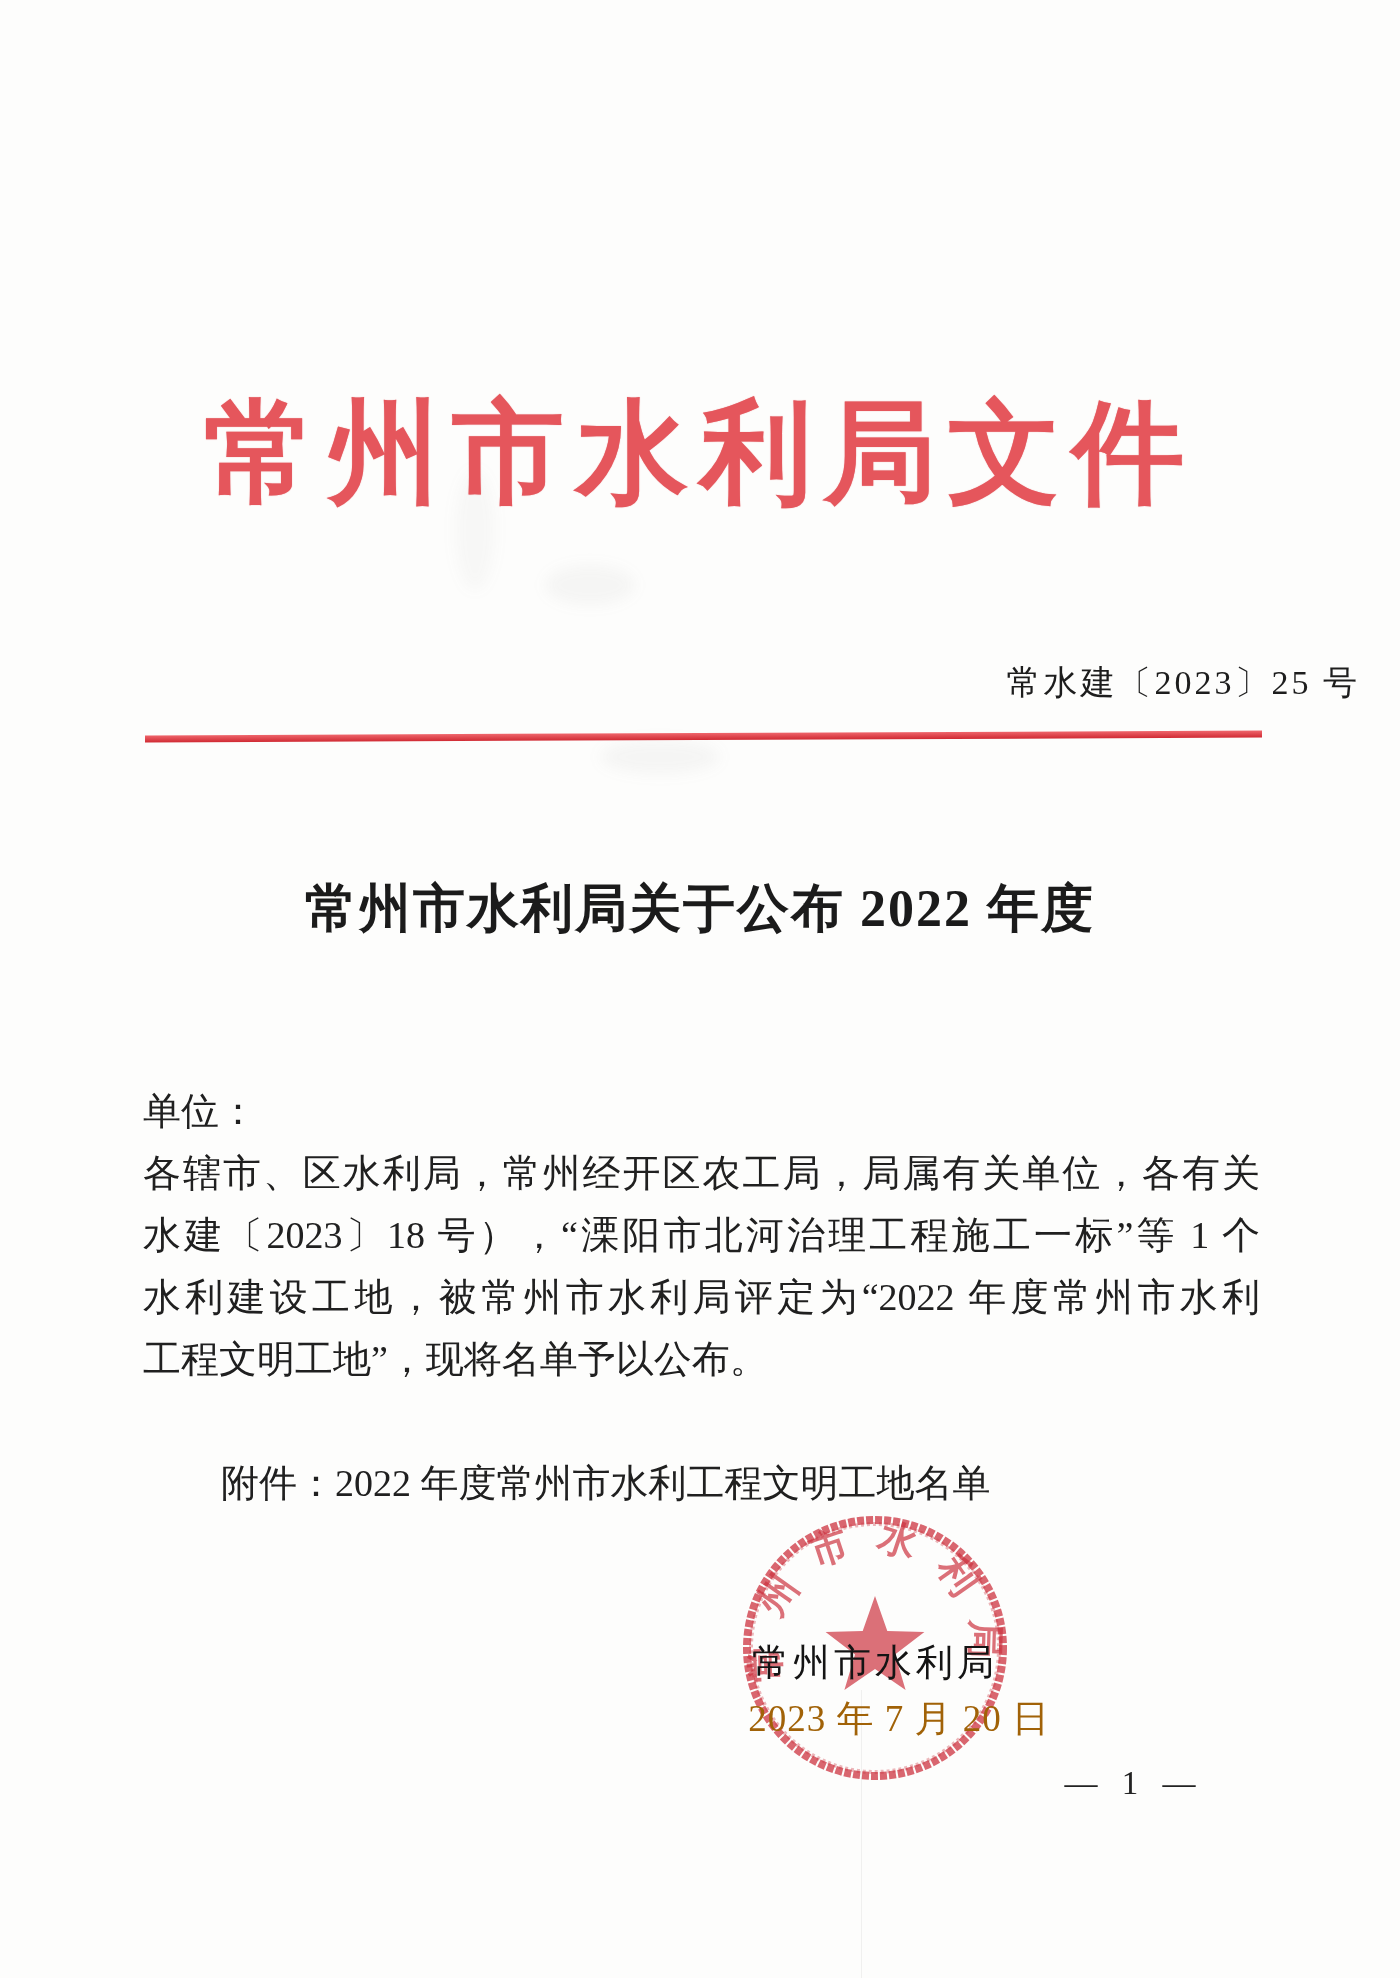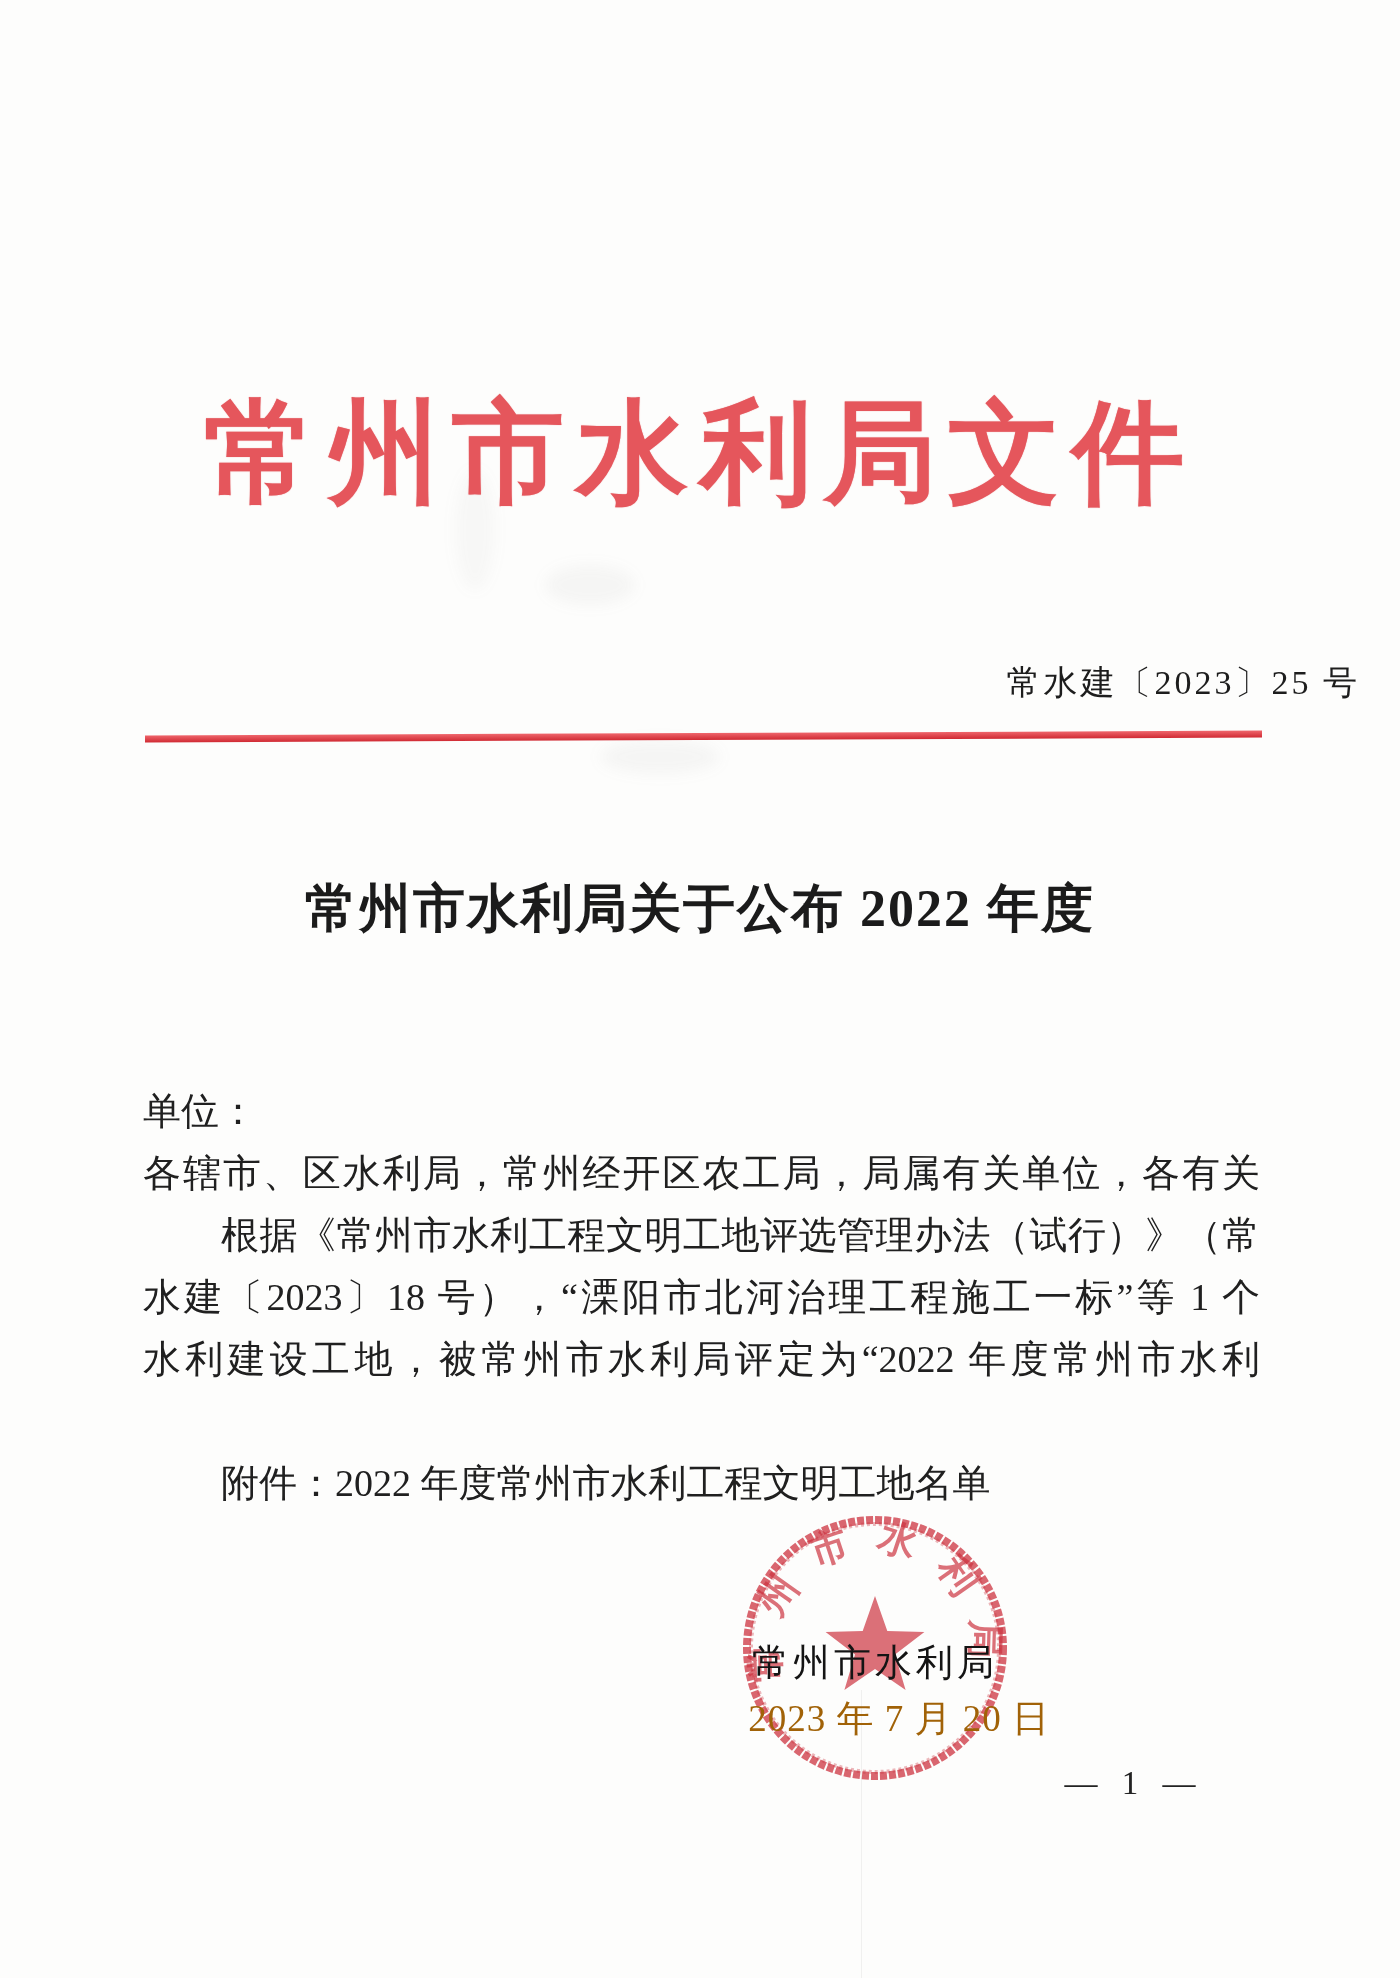--- a/index.html
+++ b/index.html
@@ -92,23 +92,23 @@
 
   <div class="red-rule"></div>
 
   <div class="doc-title">
     <div>常州市水利局关于公布 2022 年度</div>
   </div>
 
   <div class="body-text">
     <div class="line">单位：</div>
     <div class="line justify">各辖市、区水利局，常州经开区农工局，局属有关单位，各有关</div>
-    <div class="line justify indent">根据《常州市水利工程文明工地评选管理办法（试行）》（常</div>
     <div class="line justify">水建〔2023〕18 号），“溧阳市北河治理工程施工一标”等 1 个</div>
     <div class="line justify">水利建设工地，被常州市水利局评定为“2022 年度常州市水利</div>
+    <div class="line">工程文明工地”，现将名单予以公布。</div>
   </div>
 
   <div class="attachment">附件：2022 年度常州市水利工程文明工地名单</div>
 
   <svg class="seal" viewBox="0 0 280 280" xmlns="http://www.w3.org/2000/svg">
     <defs>
       <path id="sealArc" d="M 46.3,165.1 A 97,97 0 1 1 233.7,165.1" fill="none"></path>
     </defs>
     <circle cx="140" cy="140" r="128" fill="none" stroke="rgba(204,51,64,0.75)" stroke-width="8" stroke-dasharray="7 2"></circle>
     <circle cx="140" cy="140" r="124" fill="none" stroke="rgba(204,51,64,0.35)" stroke-width="4" stroke-dasharray="3 3"></circle>

